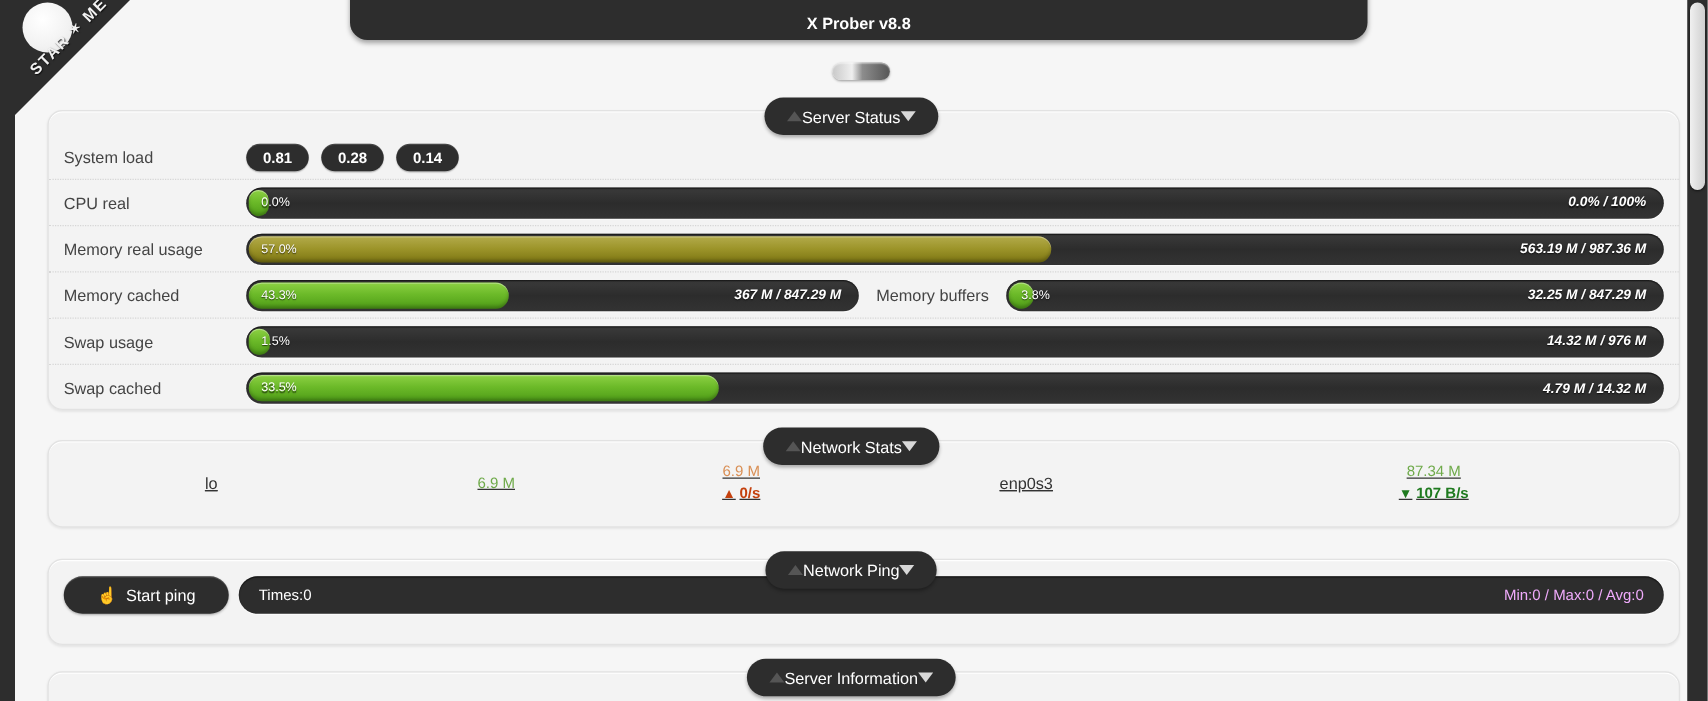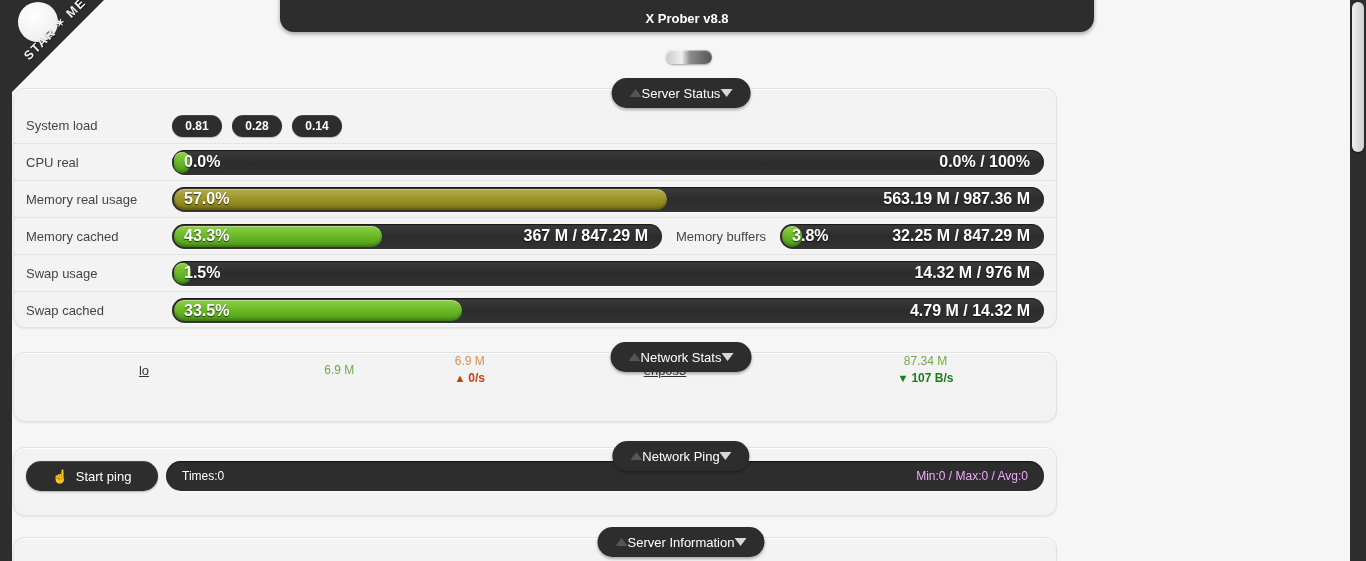--- a/index.html
+++ b/index.html
@@ -132,22 +132,22 @@
   .tri-down {
     width: 0; height: 0;
     border-left: 6px solid transparent;
     border-right: 6px solid transparent;
     border-top: 8px solid #d8d8d8;
   }
 
   
   .panel {
     position: absolute;
-    left: 1px;
-    width: 1044px;
+    left: 26px;
+    width: 1306px;
     background: #f3f3f3;
     border: 1px solid #e2e2e2;
     border-radius: 12px;
     box-shadow: 0 1px 2px rgba(0,0,0,.07), inset 0 1px 0 #fff;
   }
 
   
   .row {
     display: flex;
     align-items: center;
@@ -205,47 +205,49 @@
     background: linear-gradient(to bottom, #8dd144 0%, #6cba29 45%, #4e9c17 100%);
   }
   .fill-gold {
     background: linear-gradient(to bottom, #b3ab4b 0%, #9c9429 48%, #7c7513 100%);
   }
   .bar-left {
     position: absolute;
     left: 12px; top: 0; bottom: 0;
     display: flex; align-items: center;
     color: #fff;
-    font-size: 16px;
+    font-size: 10px;
+    font-weight: normal;
+    text-shadow: 0 1px 1px rgba(0,0,0,.7);
+    z-index: 3;
+  }
+  .bar-right {
+    position: absolute;
+    right: 14px; top: 0; bottom: 0;
+    display: flex; align-items: center;
+    color: #fff;
+    font-size: 11px;
     font-weight: bold;
     text-shadow: 0 1px 1px rgba(0,0,0,.7);
     z-index: 3;
-  }
-  .bar-right {
-    position: absolute;
-    right: 14px; top: 0; bottom: 0;
-    display: flex; align-items: center;
-    color: #fff;
-    font-size: 16px;
-    font-weight: bold;
-    text-shadow: 0 1px 1px rgba(0,0,0,.7);
-    z-index: 3;
+    font-style: italic;
   }
   .mid-label {
     padding: 0 14px 0 14px;
     color: #444;
     font-size: 13px;
     white-space: nowrap;
   }
 
   
   #net-panel-body {
     display: flex;
     height: 66px;
-    align-items: flex-start;
+    align-items: center;
+    text-decoration: underline;
   }
   .net-group {
     flex: 1;
     display: flex;
     align-items: center;
   }
   .net-name {
     flex: 0 0 260px;
     text-align: center;
     font-size: 13px;

